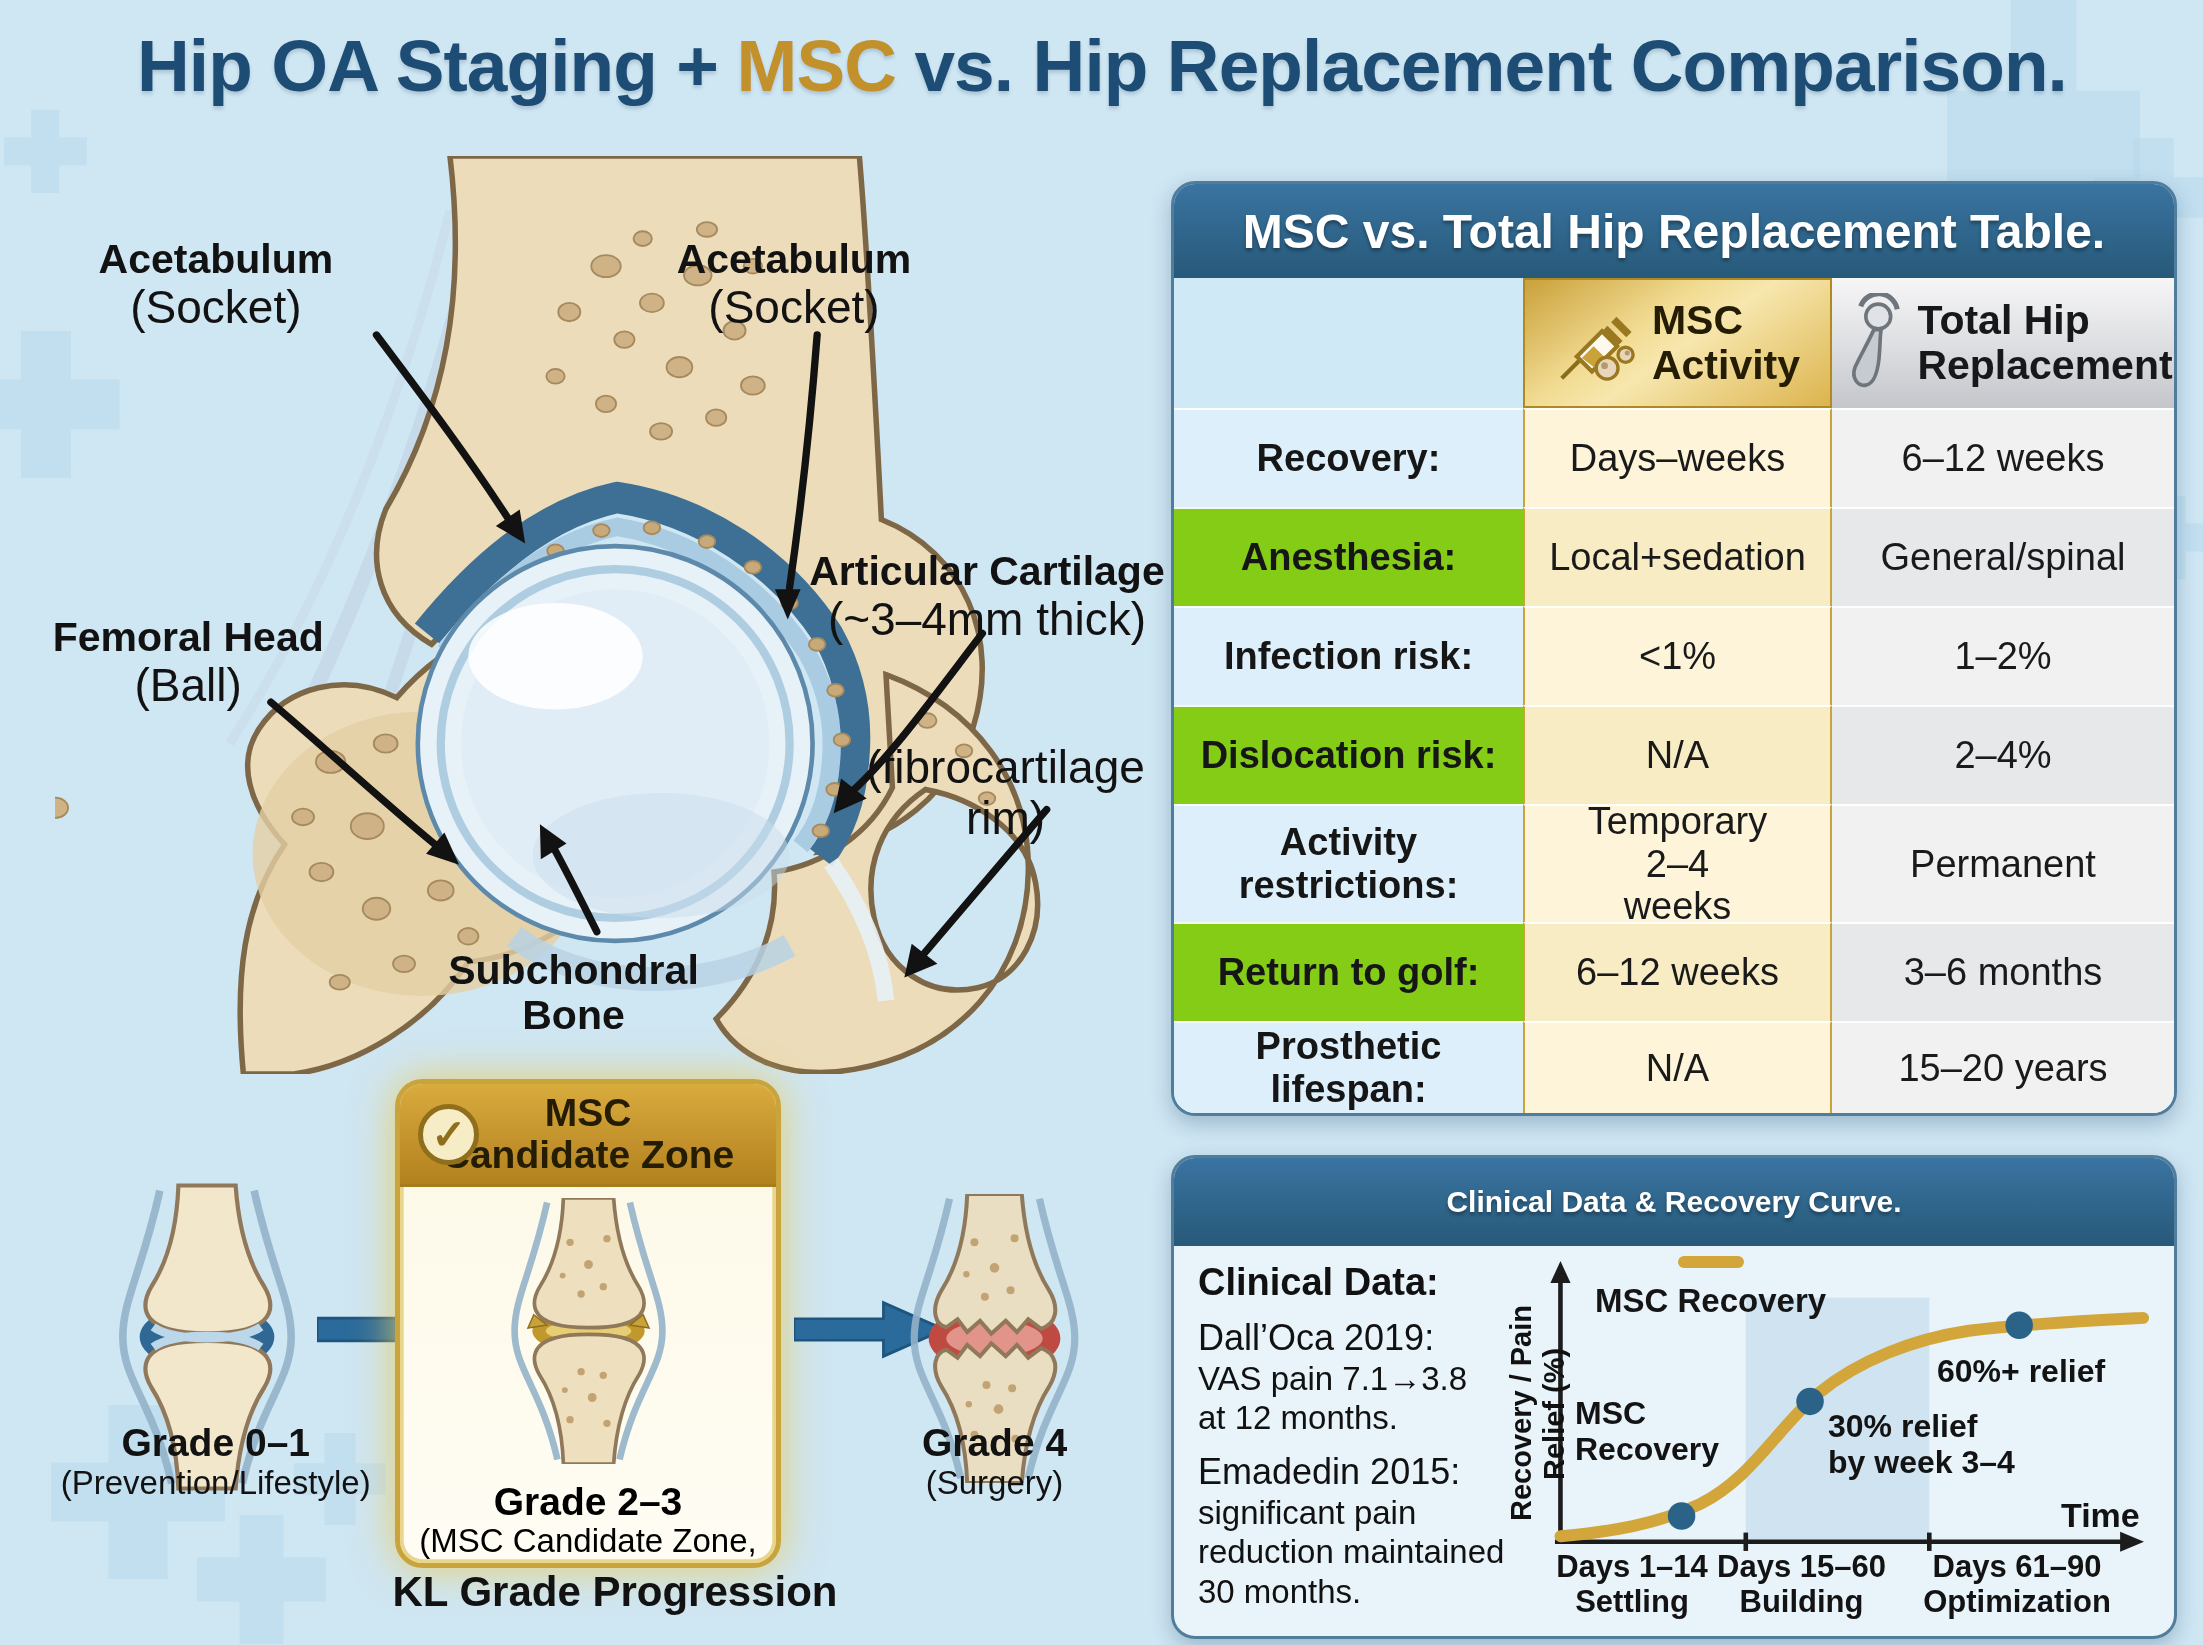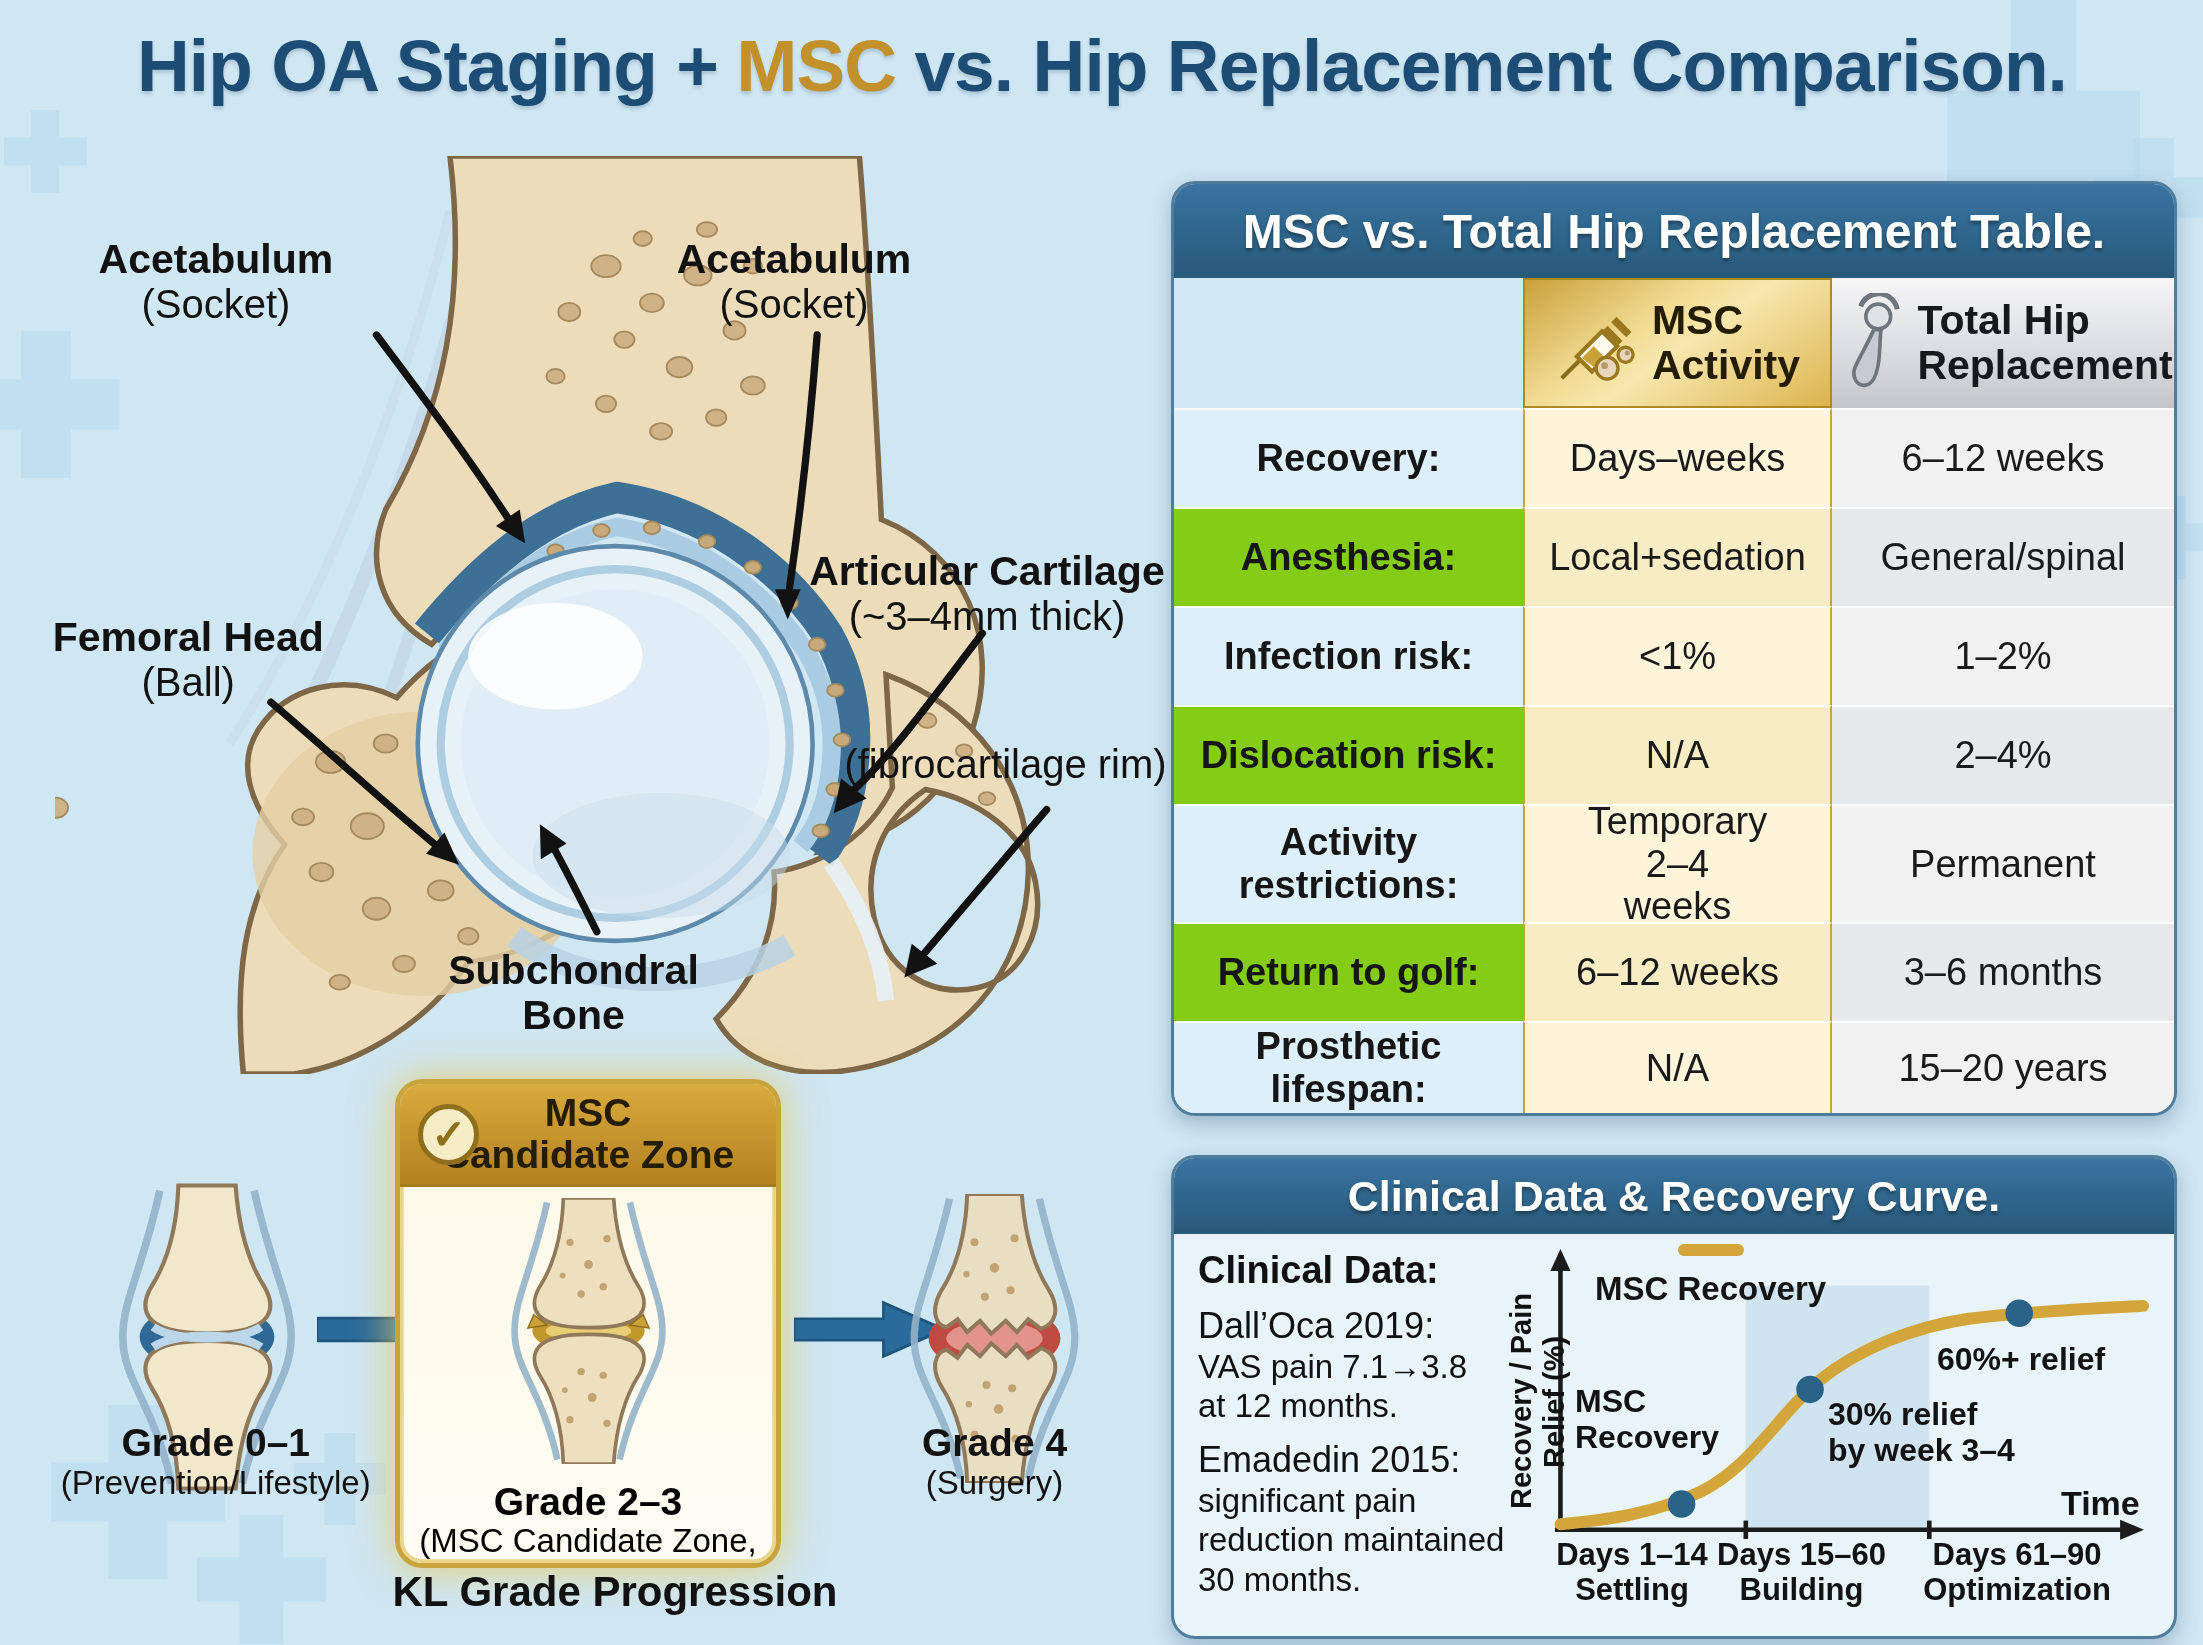--- a/index.html
+++ b/index.html
@@ -12,21 +12,21 @@
 
   .title { position:absolute; left:0; right:0; top:24px; display:flex; justify-content:center; gap:18.4px;
     font-size:73px; font-weight:800; color:#1d4c74; letter-spacing:-0.9px; text-shadow:0 2.8px 3.7px rgba(20,50,80,.18); }
   .title .gold { color:#c2912b; }
 
   
   .anatomy { position:absolute; left:55px; top:156px; width:1102px; height:918px; }
   .anatomy svg { position:absolute; left:0; top:0; }
   .anat-label { position:absolute; text-align:center; color:#121212; line-height:1.1; }
   .anat-label .l1 { font-size:41px; font-weight:800; }
-  .anat-label .l2 { font-size:40px; font-weight:500; }
+  .anat-label .l2 { font-size:46px; font-weight:500; }
 
   
   .kl { position:absolute; left:55px; top:1065px; width:1111px; height:580px; }
   .kl-item { position:absolute; }
   .stage-caption { position:absolute; text-align:center; color:#121212; line-height:1.12; }
   .stage-caption .t { font-size:39px; font-weight:800; }
   .stage-caption .s { font-size:33px; font-weight:500; }
   .goldbox { position:absolute; left:340px; top:13.8px; width:386px; height:489px; border-radius:27.5px;
     background:linear-gradient(180deg,#fdf8e6,#fffdf4); border:5.5px solid #c9a43c;
     box-shadow:0 0 42px rgba(233,203,94,.9), inset 0 0 0 3.7px #e9d58b; overflow:hidden; }
@@ -63,21 +63,21 @@
   .sep { border-top:2.8px solid rgba(255,255,255,.92); }
   .h-empty { background:#cfe9f6; }
   .h-msc { background:linear-gradient(145deg,#caa13a 0%,#f2dc94 38%,#f7e7ae 52%,#dcb44e 100%);
     border:2.8px solid #b08a20; color:#241d04; font-size:41px; font-weight:800; gap:13px; }
   .h-thr { background:linear-gradient(180deg,#f6f6f7 0%,#dcdde0 55%,#c4c6cb 100%);
     color:#17181a; font-size:41px; font-weight:800; gap:11px; }
   .colhead-text { text-align:left; line-height:1.1; }
 
   
   .clinical-panel { left:1171px; top:1155px; width:1006px; height:484px; background:#e8f3fa; }
-  .clinical-panel .panel-header { height:76px; font-size:43px; }
+  .clinical-panel .panel-header { height:88px; font-size:30px; }
   .cp-body { position:relative; height:calc(100% - 88px); }
   .cd-text { position:absolute; left:24px; top:14.7px; width:320px; color:#111; }
   .cd-h { font-size:38px; font-weight:800; }
   .cd-st { font-size:36px; font-weight:400; margin-top:13px; }
   .cd-t { font-size:33px; font-weight:500; line-height:1.2; }
   .chart { position:absolute; left:331px; top:3.7px; width:666px; height:386px; }
   .ylabel { position:absolute; left:0px; top:26px; height:275px; writing-mode:vertical-rl;
     transform:rotate(180deg); font-size:29px; font-weight:700; color:#111; text-align:center; }
   .legend { position:absolute; left:90px; top:6px; display:flex; align-items:center; gap:14.7px;flex-direction:column; }
   .leg-line { width:66px; height:12px; border-radius:6.4px; background:#d2a63b; }

